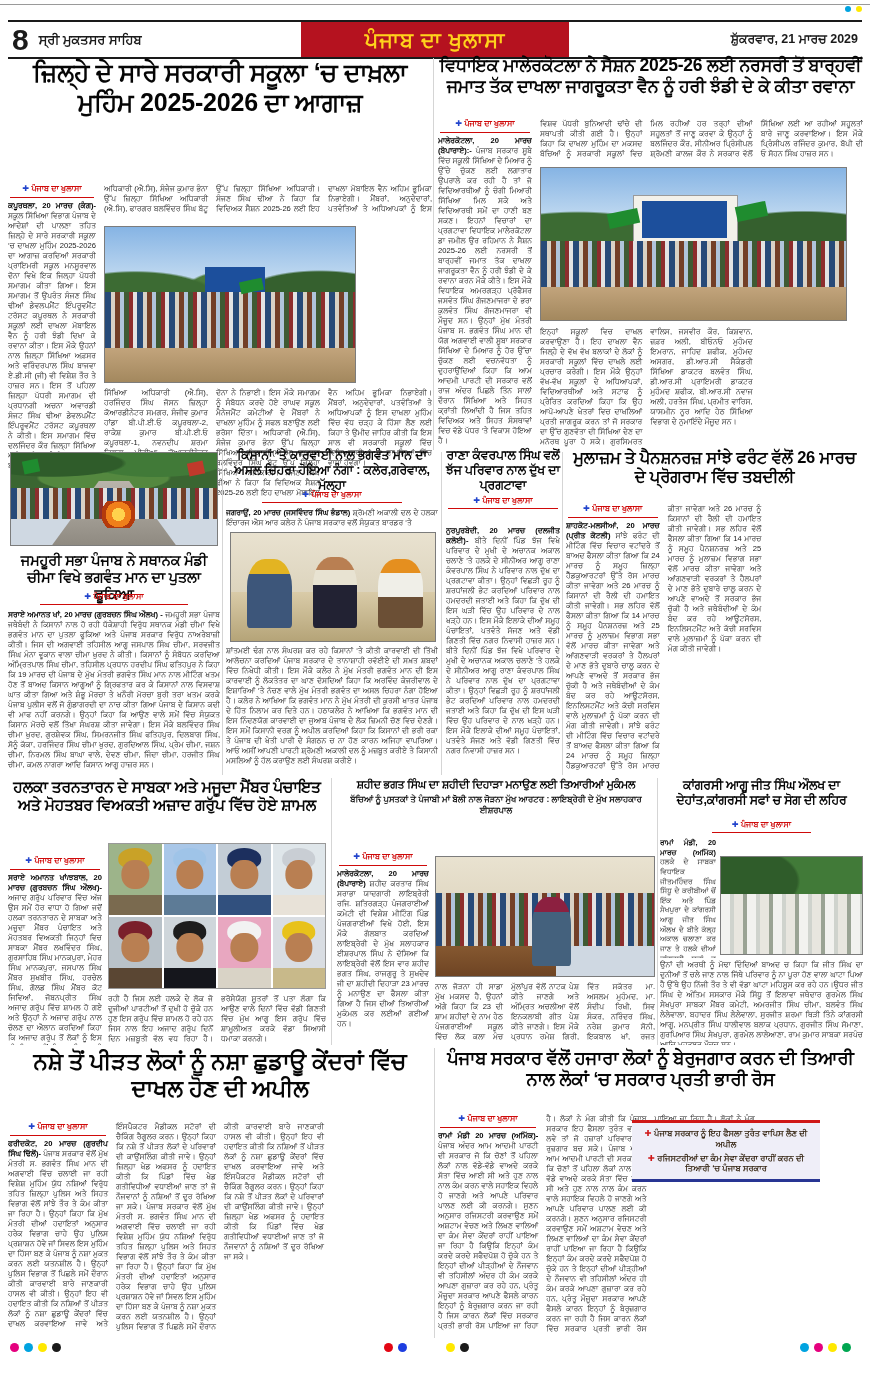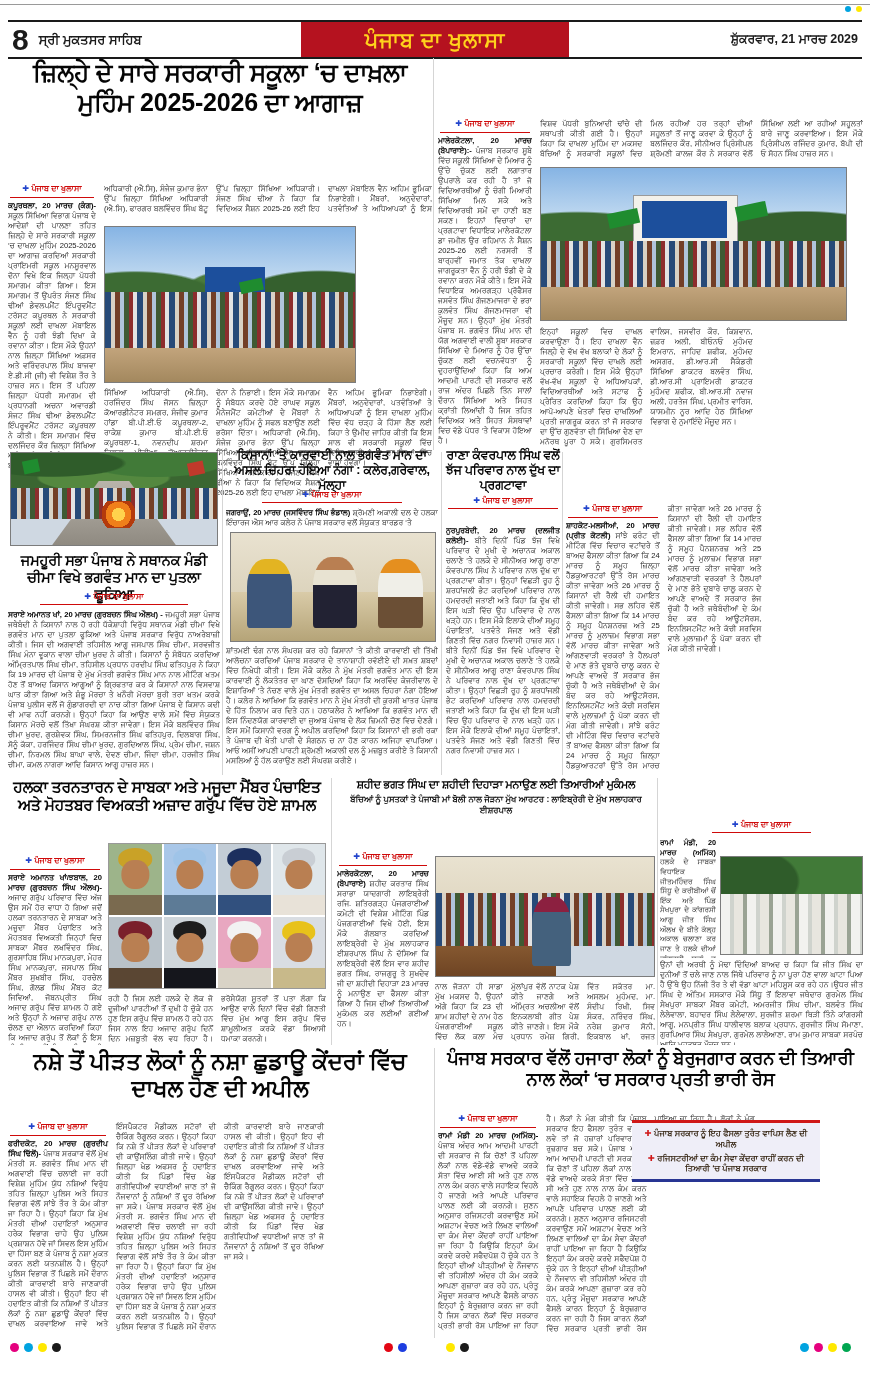--- a/index.html
+++ b/index.html
@@ -114,20 +114,21 @@
       <i class="crowd"></i>
       <i class="ground"></i>
       <i class="greenflag" style="left:54%;top:34%;width:9%;height:8%"></i>
     </div>
     <div class="abs body cols3" style="left:96px;top:330px;width:328px;height:120px">
       <p><span>ਸਿੱਖਿਆ ਅਧਿਕਾਰੀ (ਐ.ਸਿ), ਹਰਜਿੰਦਰ ਸਿੰਘ ਜੋਸਨ ਜ਼ਿਲ੍ਹਾ ਕੋਆਰਡੀਨੇਟਰ ਸਮਗਰ, ਸੰਜੀਵ ਕੁਮਾਰ ਹਾਂਡਾ ਬੀ.ਪੀ.ਈ.ਓ ਕਪੂਰਥਲਾ-2, ਰਾਕੇਸ਼ ਕੁਮਾਰ ਬੀ.ਪੀ.ਈ.ਓ ਕਪੂਰਥਲਾ-1, ਨਵਨਦੀਪ ਸ਼ਰਮਾ ਜ਼ਿਲ੍ਹਾ ਮੀਡੀਆ ਕੋਆਰਡੀਨੇਟਰ ਹਾਜ਼ਰ ਸਨ। ਇਸ ਮੌਕੇ ਸਟੇਜ ਸਕੱਤਰ ਦੀ ਭੂਮਿਕਾ ਗੁਰਮੇਜ ਸਿੰਘ ਅਤੇ ਮੀਡੀਆ ਕੋਆਰਡੀਨੇਟਰ ਦੀ ਭੂਮਿਕਾ ਗੁਰਮੁਖ ਸਿੰਘ ਹੈੱਡ ਟੀਚਰ ਧਾਲੀਵਾਲ ਦੋਨਾ ਨੇ ਨਿਭਾਈ। ਇਸ ਮੌਕੇ ਸਮਾਗਮ ਨੂੰ ਸੰਬੋਧਨ ਕਰਦੇ ਹੋਏ ਰਾਘਵ ਸਕੂਲ ਮੈਨੇਜਮੈਂਟ ਕਮੇਟੀਆਂ ਦੇ ਮੈਂਬਰਾਂ ਨੇ ਦਾਖਲਾ ਮੁਹਿੰਮ ਨੂੰ ਸਫਲ ਬਣਾਉਣ ਲਈ ਭਰੋਸਾ ਦਿੱਤਾ।</span> <span>ਅਧਿਕਾਰੀ (ਐ.ਸਿ), ਸੰਜੇਜ ਕੁਮਾਰ ਭੰਨਾ ਉੱਪ ਜ਼ਿਲ੍ਹਾ ਸਿੱਖਿਆ ਅਧਿਕਾਰੀ (ਐ.ਸਿ), ਫਾਰਗਰ ਬਲਵਿੰਦਰ ਸਿੰਘ ਬੱਟੂ ਉੱਪ ਜ਼ਿਲ੍ਹਾ ਸਿੱਖਿਆ ਅਧਿਕਾਰੀ। ਸੰਜਣ ਸਿੰਘ ਢੀਆ ਨੇ ਕਿਹਾ ਕਿ ਵਿਦਿਅਕ ਸੈਸ਼ਨ 2025-26 ਲਈ ਇਹ ਦਾਖਲਾ ਮੋਬਾਇਲ ਵੈਨ ਅਹਿਮ ਭੂਮਿਕਾ ਨਿਭਾਏਗੀ। ਮੈਂਬਰਾਂ, ਅਨੁਦੇਦਾਰਾਂ, ਪਤਵੰਤਿਆਂ ਤੇ ਅਧਿਆਪਕਾਂ ਨੂੰ ਇਸ ਦਾਖਲਾ ਮੁਹਿੰਮ ਵਿੱਚ ਵੱਧ ਚੜ੍ਹ ਕੇ ਹਿੱਸਾ ਲੈਣ ਲਈ ਕਿਹਾ ਤੇ ਉਮੀਦ ਜਾਹਿਰ ਕੀਤੀ ਕਿ ਇਸ ਸਾਲ ਵੀ ਸਰਕਾਰੀ ਸਕੂਲਾਂ ਵਿੱਚ ਵਿਦਿਆਰਥੀਆਂ ਦੇ ਦਾਖਲਿਆਂ ਵਿੱਚ ਵਾਧਾ ਹੋਵੇਗਾ।</span></p>
     </div>
   </div>
 
   <div class="art" style="left:438px;top:55px;width:425px;height:395px">
+    <h1 class="hl" style="font-size:17.5px">ਵਿਧਾਇਕ ਮਾਲੇਰਕੋਟਲਾ ਨੇ ਸੈਸ਼ਨ 2025-26 ਲਈ ਨਰਸਰੀ ਤੋਂ ਬਾਰ੍ਹਵੀਂ ਜਮਾਤ ਤੱਕ ਦਾਖਲਾ ਜਾਗਰੂਕਤਾ ਵੈਨ ਨੂੰ ਹਰੀ ਝੰਡੀ ਦੇ ਕੇ ਕੀਤਾ ਰਵਾਨਾ</h1>
     <div class="abs body" style="left:0;top:64px;width:94px;height:331px">
       <div class="byl"><span class="plus">✚</span> <span>ਪੰਜਾਬ ਦਾ ਖੁਲਾਸਾ</span></div>
       <p><b class="dl">ਮਾਲੇਰਕੋਟਲਾ, 20 ਮਾਰਚ (ਬੋਪਾਰਾਏ):-</b> <span>ਪੰਜਾਬ ਸਰਕਾਰ ਸੂਬੇ ਵਿੱਚ ਸਕੂਲੀ ਸਿੱਖਿਆ ਦੇ ਮਿਆਰ ਨੂੰ ਉੱਚੇ ਚੁੱਕਣ ਲਈ ਲਗਾਤਾਰ ਉਪਰਾਲੇ ਕਰ ਰਹੀ ਹੈ ਤਾਂ ਜੋ ਵਿਦਿਆਰਥੀਆਂ ਨੂੰ ਚੰਗੀ ਮਿਆਰੀ ਸਿੱਖਿਆ ਮਿਲ ਸਕੇ ਅਤੇ ਵਿਦਿਆਰਥੀ ਸਮੇਂ ਦਾ ਹਾਣੀ ਬਣ ਸਕਣ। ਇਹਨਾਂ ਵਿਚਾਰਾਂ ਦਾ ਪ੍ਰਗਟਾਵਾ ਵਿਧਾਇਕ ਮਾਲੇਰਕੋਟਲਾ ਡਾ ਜਮੀਲ ਉਰ ਰਹਿਮਾਨ ਨੇ ਸੈਸ਼ਨ 2025-26 ਲਈ ਨਰਸਰੀ ਤੋਂ ਬਾਰ੍ਹਵੀਂ ਜਮਾਤ ਤੱਕ ਦਾਖਲਾ ਜਾਗਰੂਕਤਾ ਵੈਨ ਨੂੰ ਹਰੀ ਝੰਡੀ ਦੇ ਕੇ ਰਵਾਨਾ ਕਰਨ ਮੌਕੇ ਕੀਤੇ। ਇਸ ਮੌਕੇ ਵਿਧਾਇਕ ਅਮਰਗੜ੍ਹ ਪ੍ਰੋਫੈਸਰ ਜਸਵੰਤ ਸਿੰਘ ਗੱਜਣਮਾਜਰਾ ਦੇ ਭਰਾ ਕੁਲਵੰਤ ਸਿੰਘ ਗੱਜਣਮਾਜਰਾ ਵੀ ਮੌਜੂਦ ਸਨ। ਉਨ੍ਹਾਂ ਮੁੱਖ ਮੰਤਰੀ ਪੰਜਾਬ ਸ. ਭਗਵੰਤ ਸਿੰਘ ਮਾਨ ਦੀ ਯੋਗ ਅਗਵਾਈ ਵਾਲੀ ਸੂਬਾ ਸਰਕਾਰ ਸਿੱਖਿਆ ਦੇ ਮਿਆਰ ਨੂੰ ਹੋਰ ਉੱਚਾ ਚੁੱਕਣ ਲਈ ਵਚਨਵੱਧਤਾ ਨੂੰ ਦੁਹਰਾਉਂਦਿਆਂ ਕਿਹਾ ਕਿ ਆਮ ਆਦਮੀ ਪਾਰਟੀ ਦੀ ਸਰਕਾਰ ਵਲੋਂ ਰਾਜ ਅੰਦਰ ਪਿਛਲੇ ਤਿੰਨ ਸਾਲਾਂ ਦੌਰਾਨ ਸਿੱਖਿਆ ਅਤੇ ਸਿਹਤ ਕ੍ਰਾਂਤੀ ਲਿਆਂਦੀ ਹੈ ਜਿਸ ਤਹਿਤ ਵਿਦਿਅਕ ਅਤੇ ਸਿਹਤ ਸੰਸਥਾਵਾਂ ਵਿਚ ਵੱਡੇ ਪੱਧਰ ‘ਤੇ ਵਿਕਾਸ ਹੋਇਆ ਹੈ।</span></p>
     </div>
     <div class="abs body cols3" style="left:102px;top:64px;width:323px;height:46px">
       <p><span>ਵਿਸ਼ਵ ਪੱਧਰੀ ਬੁਨਿਆਦੀ ਢਾਂਚੇ ਦੀ ਸਥਾਪਤੀ ਕੀਤੀ ਗਈ ਹੈ। ਉਨ੍ਹਾਂ ਕਿਹਾ ਕਿ ਦਾਖਲਾ ਮੁਹਿੰਮ ਦਾ ਮਕਸਦ ਬੱਚਿਆਂ ਨੂੰ ਸਰਕਾਰੀ ਸਕੂਲਾਂ ਵਿਚ ਮਿਲ ਰਹੀਆਂ ਹਰ ਤਰ੍ਹਾਂ ਦੀਆਂ ਸਹੂਲਤਾਂ ਤੋਂ ਜਾਣੂ ਕਰਵਾ ਕੇ ਉਨ੍ਹਾਂ ਨੂੰ ਬਲਜਿੰਦਰ ਕੌਰ, ਸੀਨੀਅਰ ਪ੍ਰਿੰਸੀਪਲ ਸ਼੍ਰੋਮਣੀ ਕਾਲਜ ਕੌਰ ਨੇ ਸਰਕਾਰ ਵੱਲੋਂ ਸਿੱਖਿਆ ਲਈ ਆ ਰਹੀਆਂ ਸਹੂਲਤਾਂ ਬਾਰੇ ਜਾਣੂ ਕਰਵਾਇਆ। ਇਸ ਮੌਕੇ ਪ੍ਰਿੰਸੀਪਲ ਰਜਿੰਦਰ ਕੁਮਾਰ, ਬੋਪੀ ਦੀ ਓ ਸੋਹਨ ਸਿੰਘ ਹਾਜ਼ਰ ਸਨ।</span></p>
     </div>
     <div class="ph" style="left:102px;top:112px;width:307px;height:154px">
       <i class="sky"></i>
       <i class="trees"></i>
@@ -179,20 +180,21 @@
 
   <div class="art" style="left:446px;top:448px;width:114px;height:327px">
     <h2 class="hl" style="font-size:12.5px">ਰਾਣਾ ਕੰਵਰਪਾਲ ਸਿੰਘ ਵਲੋਂ ਝੱਜ ਪਰਿਵਾਰ ਨਾਲ ਦੁੱਖ ਦਾ ਪ੍ਰਗਟਾਵਾ</h2>
     <div class="byl" style="margin-top:4px"><span class="plus">✚</span> <span>ਪੰਜਾਬ ਦਾ ਖੁਲਾਸਾ</span></div>
     <div class="abs body" style="left:0;top:78px;width:114px;height:249px">
       <p><b class="dl">ਨੁਰਪੁਰਬੇਦੀ, 20 ਮਾਰਚ (ਦਲਜੀਤ ਕਲੋਈ)-</b> <span>ਬੀਤੇ ਦਿਨੀਂ ਪਿੰਡ ਝੱਜ ਵਿਖੇ ਪਰਿਵਾਰ ਦੇ ਮੁਖੀ ਦੇ ਅਚਾਨਕ ਅਕਾਲ ਚਲਾਣੇ ‘ਤੇ ਹਲਕੇ ਦੇ ਸੀਨੀਅਰ ਆਗੂ ਰਾਣਾ ਕੰਵਰਪਾਲ ਸਿੰਘ ਨੇ ਪਰਿਵਾਰ ਨਾਲ ਦੁੱਖ ਦਾ ਪ੍ਰਗਟਾਵਾ ਕੀਤਾ। ਉਨ੍ਹਾਂ ਵਿਛੜੀ ਰੂਹ ਨੂੰ ਸ਼ਰਧਾਂਜਲੀ ਭੇਟ ਕਰਦਿਆਂ ਪਰਿਵਾਰ ਨਾਲ ਹਮਦਰਦੀ ਜਤਾਈ ਅਤੇ ਕਿਹਾ ਕਿ ਦੁੱਖ ਦੀ ਇਸ ਘੜੀ ਵਿੱਚ ਉਹ ਪਰਿਵਾਰ ਦੇ ਨਾਲ ਖੜ੍ਹੇ ਹਨ। ਇਸ ਮੌਕੇ ਇਲਾਕੇ ਦੀਆਂ ਸਮੂਹ ਪੰਚਾਇਤਾਂ, ਪਤਵੰਤੇ ਸੱਜਣ ਅਤੇ ਵੱਡੀ ਗਿਣਤੀ ਵਿੱਚ ਨਗਰ ਨਿਵਾਸੀ ਹਾਜ਼ਰ ਸਨ। ਬੀਤੇ ਦਿਨੀਂ ਪਿੰਡ ਝੱਜ ਵਿਖੇ ਪਰਿਵਾਰ ਦੇ ਮੁਖੀ ਦੇ ਅਚਾਨਕ ਅਕਾਲ ਚਲਾਣੇ ‘ਤੇ ਹਲਕੇ ਦੇ ਸੀਨੀਅਰ ਆਗੂ ਰਾਣਾ ਕੰਵਰਪਾਲ ਸਿੰਘ ਨੇ ਪਰਿਵਾਰ ਨਾਲ ਦੁੱਖ ਦਾ ਪ੍ਰਗਟਾਵਾ ਕੀਤਾ। ਉਨ੍ਹਾਂ ਵਿਛੜੀ ਰੂਹ ਨੂੰ ਸ਼ਰਧਾਂਜਲੀ ਭੇਟ ਕਰਦਿਆਂ ਪਰਿਵਾਰ ਨਾਲ ਹਮਦਰਦੀ ਜਤਾਈ ਅਤੇ ਕਿਹਾ ਕਿ ਦੁੱਖ ਦੀ ਇਸ ਘੜੀ ਵਿੱਚ ਉਹ ਪਰਿਵਾਰ ਦੇ ਨਾਲ ਖੜ੍ਹੇ ਹਨ। ਇਸ ਮੌਕੇ ਇਲਾਕੇ ਦੀਆਂ ਸਮੂਹ ਪੰਚਾਇਤਾਂ, ਪਤਵੰਤੇ ਸੱਜਣ ਅਤੇ ਵੱਡੀ ਗਿਣਤੀ ਵਿੱਚ ਨਗਰ ਨਿਵਾਸੀ ਹਾਜ਼ਰ ਸਨ।</span></p>
     </div>
   </div>
 
   <div class="art" style="left:566px;top:448px;width:297px;height:327px">
+    <h2 class="hl" style="font-size:16.5px">ਮੁਲਾਜ਼ਮ ਤੇ ਪੈਨਸ਼ਨਰਜ਼ ਸਾਂਝੇ ਫਰੰਟ ਵੱਲੋਂ 26 ਮਾਰਚ ਦੇ ਪ੍ਰੋਗਰਾਮ ਵਿੱਚ ਤਬਦੀਲੀ</h2>
     <div class="abs body cols3" style="left:0;top:56px;width:297px;height:271px">
       <div class="byl"><span class="plus">✚</span> <span>ਪੰਜਾਬ ਦਾ ਖੁਲਾਸਾ</span></div>
       <p><b class="dl">ਸ਼ਾਹਕੋਟ-ਮਲਸੀਆਂ, 20 ਮਾਰਚ (ਪ੍ਰੀਤ ਕੋਟਲੀ)</b> <span>ਸਾਂਝੇ ਫਰੰਟ ਦੀ ਮੀਟਿੰਗ ਵਿੱਚ ਵਿਚਾਰ ਵਟਾਂਦਰੇ ਤੋਂ ਬਾਅਦ ਫੈਸਲਾ ਕੀਤਾ ਗਿਆ ਕਿ 24 ਮਾਰਚ ਨੂੰ ਸਮੂਹ ਜ਼ਿਲ੍ਹਾ ਹੈੱਡਕੁਆਰਟਰਾਂ ਉੱਤੇ ਰੋਸ ਮਾਰਚ ਕੀਤਾ ਜਾਵੇਗਾ ਅਤੇ 26 ਮਾਰਚ ਨੂੰ ਕਿਸਾਨਾਂ ਦੀ ਰੈਲੀ ਦੀ ਹਮਾਇਤ ਕੀਤੀ ਜਾਵੇਗੀ। ਸਭ ਲਹਿਰ ਵੱਲੋਂ ਫੈਸਲਾ ਕੀਤਾ ਗਿਆ ਕਿ 14 ਮਾਰਚ ਨੂੰ ਸਮੂਹ ਪੈਨਸ਼ਨਰਜ਼ ਅਤੇ 25 ਮਾਰਚ ਨੂੰ ਮੁਲਾਜ਼ਮ ਵਿਭਾਗ ਸਭਾ ਵੱਲੋਂ ਮਾਰਚ ਕੀਤਾ ਜਾਵੇਗਾ ਅਤੇ ਆਂਗਣਵਾੜੀ ਵਰਕਰਾਂ ਤੇ ਹੈਲਪਰਾਂ ਦੇ ਮਾਣ ਭੱਤੇ ਦੁਬਾਰੇ ਚਾਲੂ ਕਰਨ ਦੇ ਆਪਣੇ ਵਾਅਦੇ ਤੋਂ ਸਰਕਾਰ ਭੱਜ ਚੁੱਕੀ ਹੈ ਅਤੇ ਜਥੇਬੰਦੀਆਂ ਦੇ ਕੰਮ ਬੰਦ ਕਰ ਰਹੇ ਆਊਟਸੋਰਸ, ਇਨਲਿਸਟਮੈਂਟ ਅਤੇ ਕੱਚੀ ਸਰਵਿਸ ਵਾਲੇ ਮੁਲਾਜ਼ਮਾਂ ਨੂੰ ਪੱਕਾ ਕਰਨ ਦੀ ਮੰਗ ਕੀਤੀ ਜਾਵੇਗੀ। ਸਾਂਝੇ ਫਰੰਟ ਦੀ ਮੀਟਿੰਗ ਵਿੱਚ ਵਿਚਾਰ ਵਟਾਂਦਰੇ ਤੋਂ ਬਾਅਦ ਫੈਸਲਾ ਕੀਤਾ ਗਿਆ ਕਿ 24 ਮਾਰਚ ਨੂੰ ਸਮੂਹ ਜ਼ਿਲ੍ਹਾ ਹੈੱਡਕੁਆਰਟਰਾਂ ਉੱਤੇ ਰੋਸ ਮਾਰਚ ਕੀਤਾ ਜਾਵੇਗਾ ਅਤੇ 26 ਮਾਰਚ ਨੂੰ ਕਿਸਾਨਾਂ ਦੀ ਰੈਲੀ ਦੀ ਹਮਾਇਤ ਕੀਤੀ ਜਾਵੇਗੀ। ਸਭ ਲਹਿਰ ਵੱਲੋਂ ਫੈਸਲਾ ਕੀਤਾ ਗਿਆ ਕਿ 14 ਮਾਰਚ ਨੂੰ ਸਮੂਹ ਪੈਨਸ਼ਨਰਜ਼ ਅਤੇ 25 ਮਾਰਚ ਨੂੰ ਮੁਲਾਜ਼ਮ ਵਿਭਾਗ ਸਭਾ ਵੱਲੋਂ ਮਾਰਚ ਕੀਤਾ ਜਾਵੇਗਾ ਅਤੇ ਆਂਗਣਵਾੜੀ ਵਰਕਰਾਂ ਤੇ ਹੈਲਪਰਾਂ ਦੇ ਮਾਣ ਭੱਤੇ ਦੁਬਾਰੇ ਚਾਲੂ ਕਰਨ ਦੇ ਆਪਣੇ ਵਾਅਦੇ ਤੋਂ ਸਰਕਾਰ ਭੱਜ ਚੁੱਕੀ ਹੈ ਅਤੇ ਜਥੇਬੰਦੀਆਂ ਦੇ ਕੰਮ ਬੰਦ ਕਰ ਰਹੇ ਆਊਟਸੋਰਸ, ਇਨਲਿਸਟਮੈਂਟ ਅਤੇ ਕੱਚੀ ਸਰਵਿਸ ਵਾਲੇ ਮੁਲਾਜ਼ਮਾਂ ਨੂੰ ਪੱਕਾ ਕਰਨ ਦੀ ਮੰਗ ਕੀਤੀ ਜਾਵੇਗੀ।</span></p>
     </div>
   </div>
 
   <div class="art" style="left:8px;top:778px;width:318px;height:267px">
     <h2 class="hl" style="font-size:15.5px">ਹਲਕਾ ਤਰਨਤਾਰਨ ਦੇ ਸਾਬਕਾ ਅਤੇ ਮਜੂਦਾ ਮੈਂਬਰ ਪੰਚਾਇਤ ਅਤੇ ਮੋਹਤਬਰ ਵਿਅਕਤੀ ਅਜ਼ਾਦ ਗਰੁੱਪ ਵਿੱਚ ਹੋਏ ਸ਼ਾਮਲ</h2>
     <div class="abs body" style="left:0;top:78px;width:94px;height:189px">
       <div class="byl"><span class="plus">✚</span> <span>ਪੰਜਾਬ ਦਾ ਖੁਲਾਸਾ</span></div>
@@ -241,20 +243,21 @@
       <i class="desk"></i>
       <i class="crowd" style="top:30%;height:45%"></i>
       <i class="fig" style="left:44%;bottom:8%;width:18%;height:58%;background:linear-gradient(#8c2040 0 22%,#44617d 22% 100%);border-radius:40% 40% 6% 6%"></i>
     </div>
     <div class="abs body cols3" style="left:98px;top:204px;width:220px;height:63px">
       <p><span>ਨਾਲ ਜੋੜਨਾ ਹੀ ਸਾਡਾ ਮੁੱਖ ਮਕਸਦ ਹੈ, ਉਹਨਾਂ ਅੱਗੇ ਕਿਹਾ ਕਿ 23 ਦੀ ਸ਼ਾਮ ਸ਼ਹੀਦਾਂ ਦੇ ਨਾਮ ਹੇਠ ਪੰਜਗਰਾਈਆਂ ਸਕੂਲ ਵਿੱਚ ਲੋਕ ਕਲਾ ਮੰਚ ਮੁੱਲਾਂਪੁਰ ਵੱਲੋਂ ਨਾਟਕ ਪੇਸ਼ ਕੀਤੇ ਜਾਣਗੇ ਅਤੇ ਅੰਮ੍ਰਿਤ ਅਚਲੀਆ ਵੱਲੋਂ ਇਨਕਲਾਬੀ ਗੀਤ ਪੇਸ਼ ਕੀਤੇ ਜਾਣਗੇ। ਇਸ ਮੌਕੇ ਪ੍ਰਧਾਨ ਰਮੇਸ਼ ਗਿਰੀ, ਵਿੱਤ ਸਕੱਤਰ ਮਾ. ਅਸਲਮ ਮੁਹੰਮਦ, ਮਾ. ਸੰਦੀਪ ਰਿਖੀ, ਸਿਵ ਸੰਕਰ, ਨਰਿੰਦਰ ਸਿੰਘ, ਨਰੇਸ਼ ਕੁਮਾਰ ਸੋਨੀ, ਇਕਬਾਲ ਖਾਂ, ਰਜਤ ਮੁਹੰਮਦ, ਸਾਬਕਾ ਪੰਚ ਇਕਬਾਲ ਕਾਜ਼ੀ, ਜੁਲਫ਼ਕਾਰ ਬੂਟੇ ਸਮੇਤ ਕਈ ਮੈਂਬਰ ਹਾਜ਼ਰ ਸਨ।</span></p>
     </div>
   </div>
 
   <div class="art" style="left:660px;top:778px;width:203px;height:267px">
+    <h2 class="hl" style="font-size:12.5px">ਕਾਂਗਰਸੀ ਆਗੂ ਜੀਤ ਸਿੰਘ ਔਲਖ ਦਾ ਦੇਹਾਂਤ,ਕਾਂਗਰਸੀ ਸਫਾਂ ਚ ਸੋਗ ਦੀ ਲਹਿਰ</h2>
     <div class="byl" style="position:absolute;left:50px;right:50px;top:42px"><span class="plus">✚</span> <span>ਪੰਜਾਬ ਦਾ ਖੁਲਾਸਾ</span></div>
     <div class="abs body" style="left:0;top:60px;width:56px;height:120px;font-size:7.3px">
       <p><b class="dl">ਰਾਮਾਂ ਮੰਡੀ, 20 ਮਾਰਚ (ਅਮਿੱਕ)</b> <span>ਹਲਕੇ ਦੇ ਸਾਬਕਾ ਵਿਧਾਇਕ ਜੀਤਮਹਿੰਦਰ ਸਿੰਘ ਸਿੱਧੂ ਦੇ ਕਰੀਬੀਆਂ ਚੋਂ ਇੱਕ ਅਤੇ ਪਿੰਡ ਸੇਖਪੁਰਾ ਦੇ ਕਾਂਗਰਸੀ ਆਗੂ ਜੀਤ ਸਿੰਘ ਔਲਖ ਦੇ ਬੀਤੇ ਕੱਲ੍ਹ ਅਕਾਲ ਚਲਾਣਾ ਕਰ ਜਾਣ ਤੇ ਹਲਕੇ ਦੀਆਂ ਕਾਂਗਰਸੀ ਸਫਾਂ ਚ ਸੋਗ ਦੀ ਲਹਿਰ ਦੇਖਣ ਨੂੰ ਮਿਲ ਰਹੀ ਹੈ। ਜੀਤ ਸਿੰਘ ਦੇ ਅੰਤਿਮ ਸਸਕਾਰ ਮੌਕੇ ਸਾਬਕਾ ਵਿਧਾਇਕ ਸਿੱਧੂ ਨੇ ਉਨਾਂ ਦੀ ਮ੍ਰਿਤਕ ਦੇਹ ਤੇ ਫੁੱਲ ਮਾਲਾ ਭੇਟ ਕਰ ਸ਼ਰਧਾਂਜਲੀ ਦਿੱਤੀ ਅਤੇ</span></p>
     </div>
     <div class="ph" style="left:60px;top:78px;width:143px;height:99px">
       <i class="foliage"></i>
       <i class="whites"></i>
     </div>
     <div class="abs body" style="left:0;top:182px;width:203px;height:85px">
       <p><span>ਉਨਾਂ ਦੀ ਅਰਥੀ ਨੂੰ ਮੋਢਾ ਦਿੰਦਿਆਂ ਬਾਅਦ ਚ ਕਿਹਾ ਕਿ ਜੀਤ ਸਿੰਘ ਦਾ ਦੁਨੀਆਂ ਤੋਂ ਚਲੇ ਜਾਣ ਨਾਲ ਜਿੱਥੇ ਪਰਿਵਾਰ ਨੂੰ ਨਾ ਪੂਰਾ ਹੋਣ ਵਾਲਾ ਘਾਟਾ ਪਿਆ ਹੈ ਉੱਥੇ ਉਹ ਨਿੱਜੀ ਤੌਰ ਤੇ ਵੀ ਵੱਡਾ ਘਾਟਾ ਮਹਿਸੂਸ ਕਰ ਰਹੇ ਹਨ।ਉਧਰ ਜੀਤ ਸਿੰਘ ਦੇ ਅੰਤਿਮ ਸਸਕਾਰ ਮੌਕੇ ਸਿੱਧੂ ਤੋਂ ਇਲਾਵਾ ਜਥੇਦਾਰ ਗੁਰਮੇਲ ਸਿੰਘ ਸੇਖਪੁਰਾ ਸਾਬਕਾ ਮੈਂਬਰ ਕਮੇਟੀ, ਅਮਰਜੀਤ ਸਿੰਘ ਚੀਮਾ, ਬਲਵੰਤ ਸਿੰਘ ਲੇਲੇਵਾਲਾ, ਬਹਾਦਰ ਸਿੰਘ ਲੇਲੇਵਾਲਾ, ਸੁਰਜੀਤ ਸ਼ਰਮਾ ਥਿੜੀ ਤਿੰਨੇ ਕਾਂਗਰਸੀ ਆਗੂ, ਮਨਪ੍ਰੀਤ ਸਿੰਘ ਧਾਲੀਵਾਲ ਬਲਾਕ ਪ੍ਰਧਾਨ, ਗੁਰਜੀਤ ਸਿੰਘ ਸੋਮਾਣਾ, ਗੁਰਪਿਆਰ ਸਿੰਘ ਸੇਖਪੁਰਾ, ਗੁਰਮੇਲ ਲਾਲੇਆਣਾ, ਰਾਮ ਕੁਮਾਰ ਸਾਬਕਾ ਸਰਪੰਚ ਆਦਿ ਮੁਹਤਬਰ ਮੌਜੂਦ ਸਨ।</span></p>

